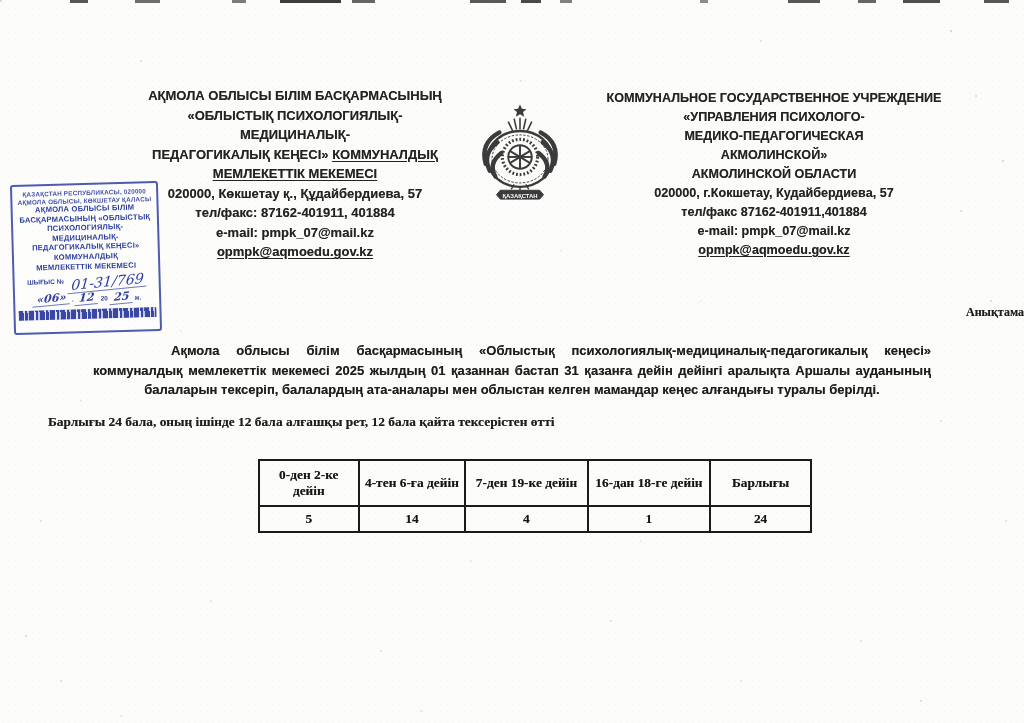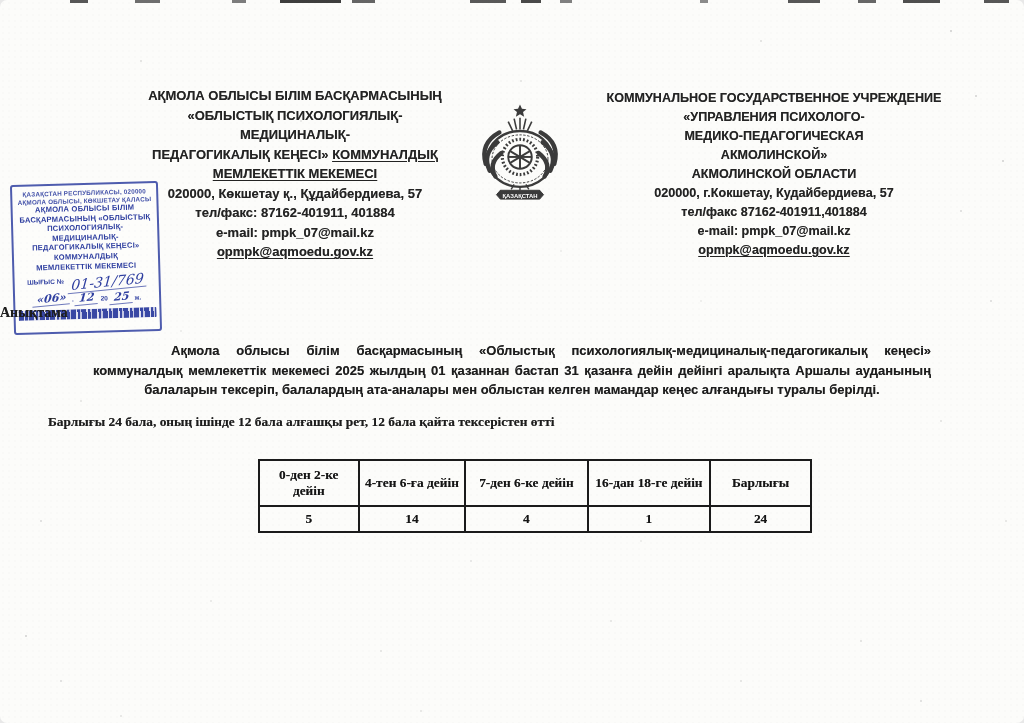--- a/index.html
+++ b/index.html
@@ -3,21 +3,20 @@
 <meta charset="utf-8">
 <style>
   html,body{margin:0;padding:0;background:#e8e8e8;}
   .page{
     position:relative;width:1024px;height:723px;margin:0 auto;
     background:#fcfcfa;
     background-image:radial-gradient(rgba(60,60,60,.015) 1px, transparent 1px);
     background-size:6px 6px;
     overflow:hidden;
     font-family:"Liberation Sans",sans-serif;
-    border-radius:7px;
   }
   
   .top-edge{
     position:absolute;top:0;left:0;width:1024px;height:3px;opacity:.85;
     background:linear-gradient(90deg,
       transparent 0 70px,#3a3a3a 70px 88px,transparent 88px 135px,#555 135px 160px,
       transparent 160px 232px,#666 232px 246px,transparent 246px 280px,
       #1c1c1c 280px 341px,transparent 341px 352px,#4a4a4a 352px 375px,
       transparent 375px 470px,#3c3c3c 470px 506px,transparent 506px 521px,
       #2a2a2a 521px 541px,transparent 541px 560px,#6a6a6a 560px 572px,
@@ -73,22 +72,22 @@
   .stamp-date{height:15px;font-size:6.5px;font-weight:bold;white-space:nowrap;margin-top:1px;}
   .stamp-date .hand{font-size:11px;border-bottom:1px solid rgba(47,63,160,.7);padding:0 4px;}
   .ornament{
     margin-top:3px;height:10px;border-radius:1px;opacity:.95;
     background:
       repeating-linear-gradient(90deg,#2f3fa0 0 5px,rgba(255,255,255,.85) 5px 6.5px,#2f3fa0 6.5px 9px,rgba(255,255,255,.7) 9px 10.5px),
       linear-gradient(#2f3fa0,#2f3fa0);
   }
   
   .doc-title{
-    position:absolute;left:0;top:305px;width:1024px;text-align:left;
-    font-family:"Liberation Serif",serif;font-weight:bold;font-size:14px;color:#1d1d1d;
+    position:absolute;left:0;top:305px;width:1024px;text-align:right;
+    font-family:"Liberation Serif",serif;font-weight:bold;font-size:12px;color:#1d1d1d;
     text-shadow:0 0 .4px rgba(0,0,0,.5);
   }
   .doc-par{
     position:absolute;left:93px;top:341px;width:838px;
     font-family:Liberation Sans, sans-serif;font-weight:bold;font-size:13px;
     line-height:19.6px;color:#1d1d1d;text-align:justify;text-align-last:center;
     text-indent:78px;text-shadow:0 0 .4px rgba(0,0,0,.5);margin:0;
   }
   .doc-summary{
     position:absolute;left:0;top:414px;width:1024px;padding-left:48px;box-sizing:border-box;
@@ -215,21 +214,21 @@
       <col style="width:100px">
         <col style="width:107px">
         <col style="width:123px">
         <col style="width:123px">
         <col style="width:101px">
     </colgroup>
     <tbody>
       <tr>
         <th>0-ден 2-ке дейін</th>
         <th>4-тен 6-ға дейін</th>
-        <th>7-ден 6-ке дейін</th>
+        <th>7-ден 19-ке дейін</th>
         <th>16-дан 18-ге дейін</th>
         <th>Барлығы</th>
       </tr>
       <tr>
         <td>5</td>
         <td>14</td>
         <td>4</td>
         <td>1</td>
         <td>24</td>
       </tr>

